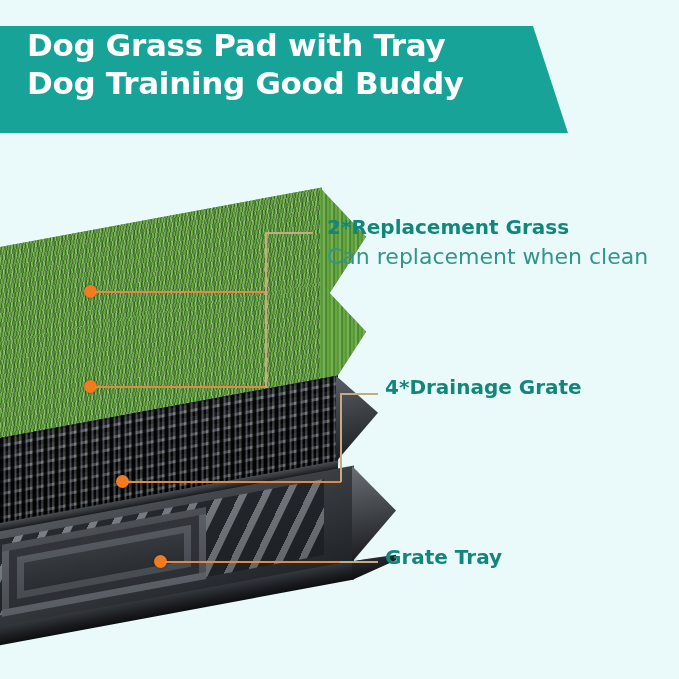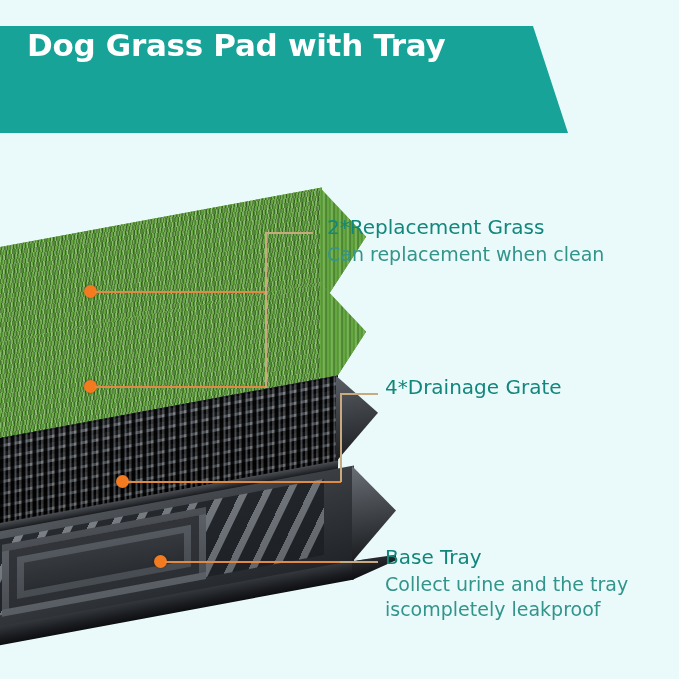--- a/index.html
+++ b/index.html
@@ -126,44 +126,45 @@
   }
   .lead{position:absolute;background:#c9a97e;}
   .lead.h{height:1.5px;}
   .lead.v{width:1.5px;}
   .lead.orange{background:#e08a46;}
 
   
   .callout{position:absolute;}
   .callout .title{
     color:#13867c;
-    font-weight:normal;
+    font-weight:bold;
     font-size:20px;
     line-height:1.18;
     white-space:nowrap;
   }
   .callout .desc{
     color:#32948a;
-    font-size:19px;
+    font-size:22px;
     line-height:1.34;
     margin-top:2px;
   }
   .callout .desc div{white-space:nowrap;}
 
   .callout-1{left:327px;top:216px;}
   .callout-2{left:385px;top:376px;}
   .callout-3{left:385px;top:546px;}
 </style>
 </head>
 <body>
 
 <div id="root">
 
   <div class="banner">
     <div class="banner-line">Dog Grass Pad with Tray</div>
+    <div class="banner-line">Dog Training Good Buddy</div>
   </div>
 
   <div class="stack">
 
     <div class="layer grass grass-1">
       <div class="tip"></div>
       <div class="edge"></div>
     </div>
 
     <div class="layer grass grass-2">
@@ -208,20 +209,16 @@
     <div class="desc">
       <div>Can replacement when clean</div>
     </div>
   </div>
 
   <div class="callout callout-2">
     <div class="title">4*Drainage Grate</div>
   </div>
 
   <div class="callout callout-3">
-    <div class="title">Base Tray</div>
-    <div class="desc">
-      <div>Collect urine and the tray</div>
-      <div>iscompletely leakproof</div>
-    </div>
+    <div class="title">Grate Tray</div>
   </div>
 
 </div>
 
 </body></html>

